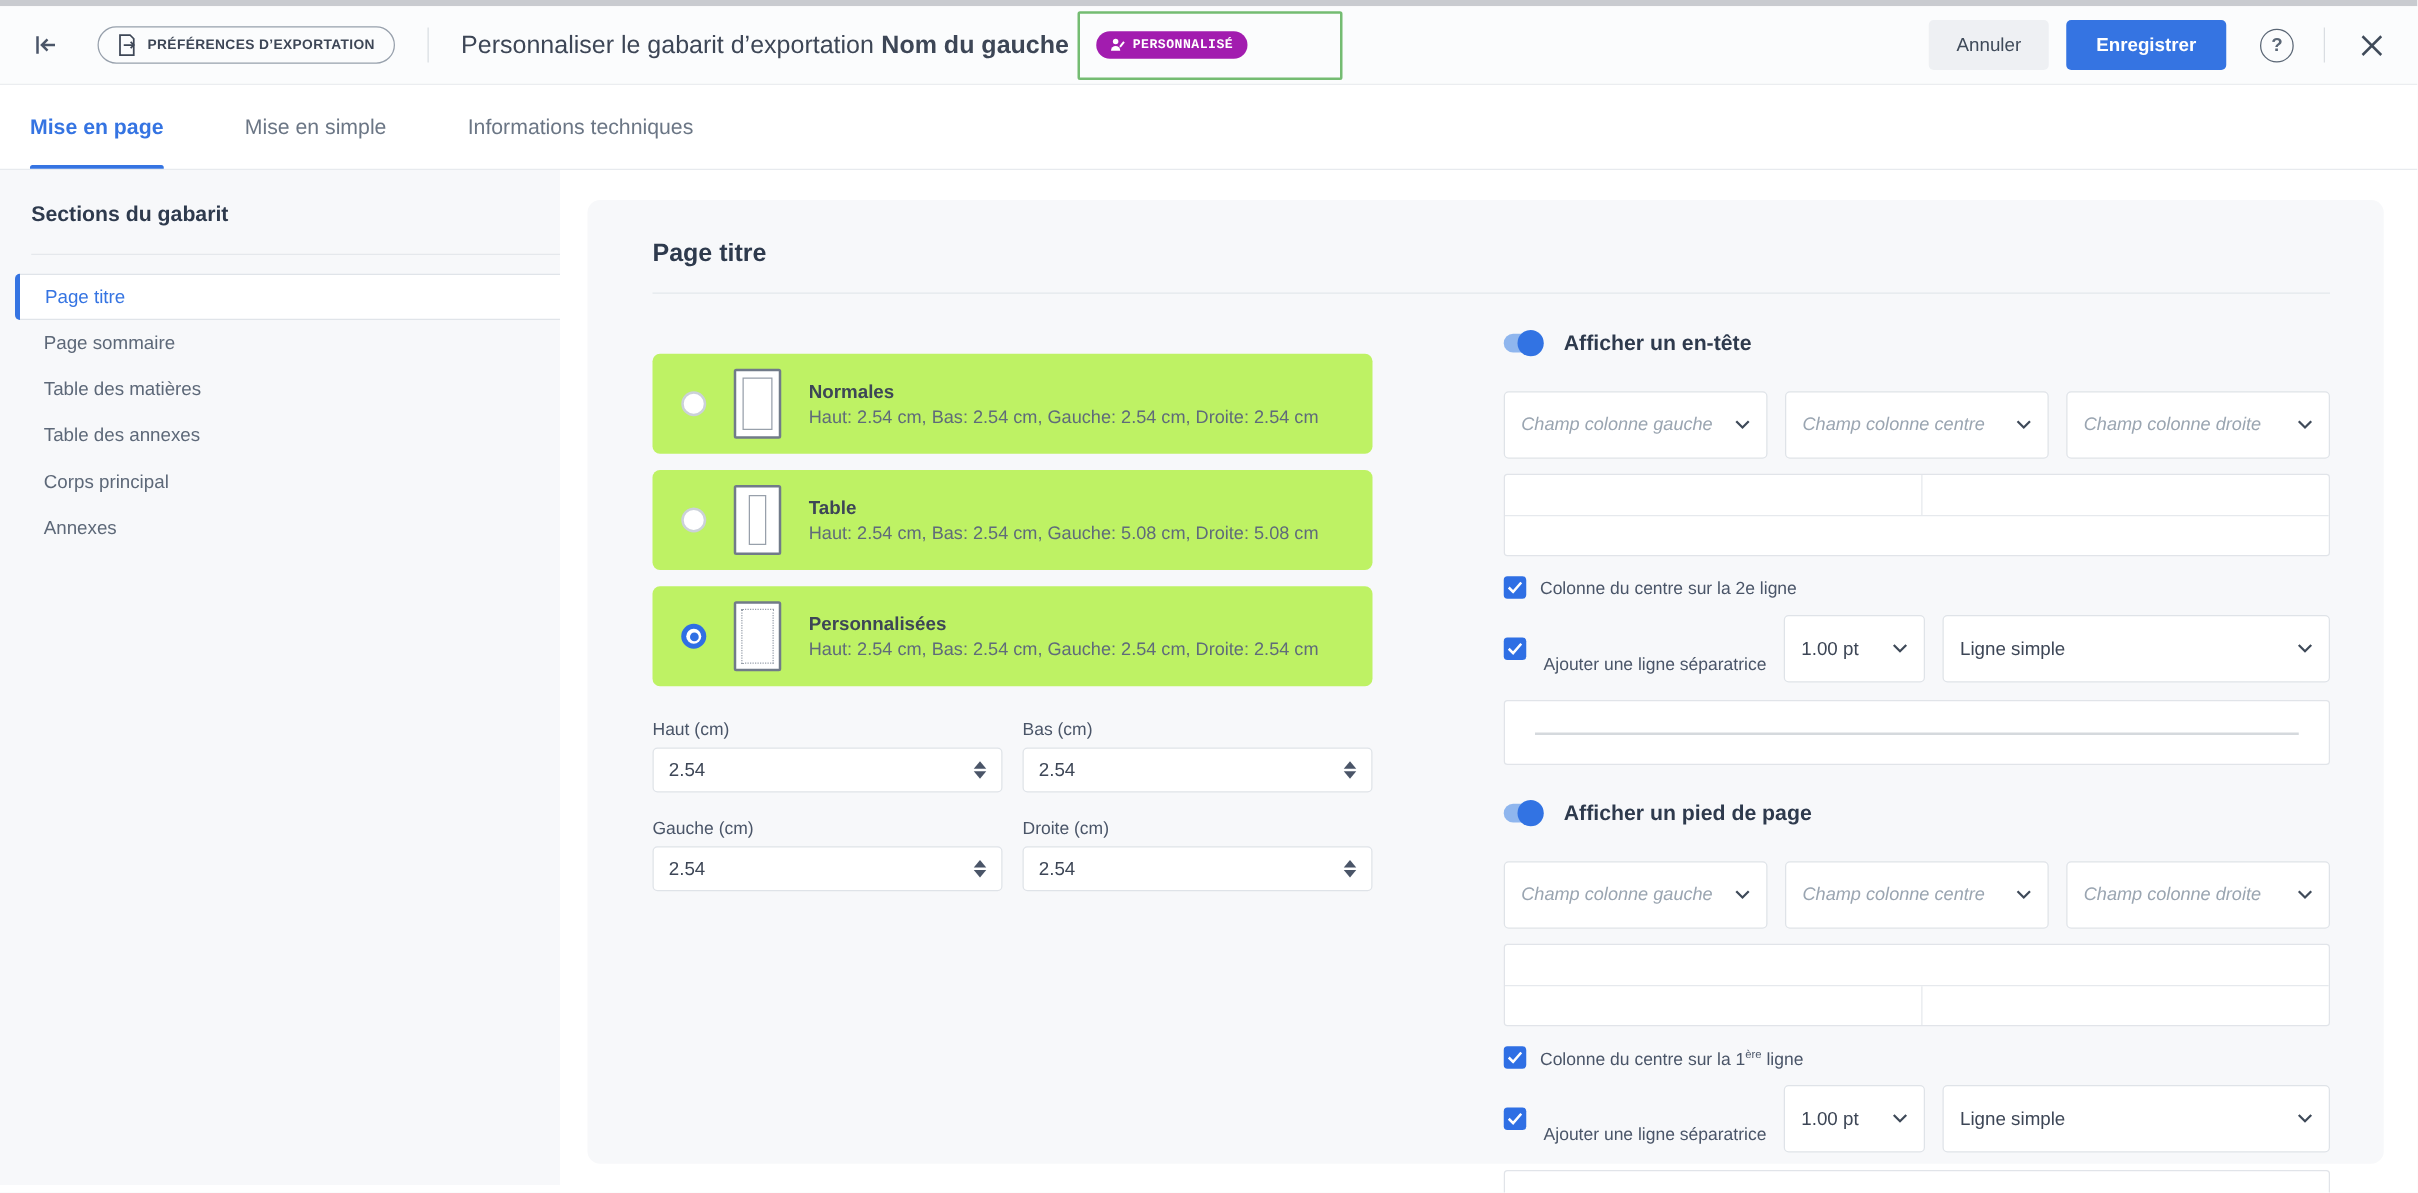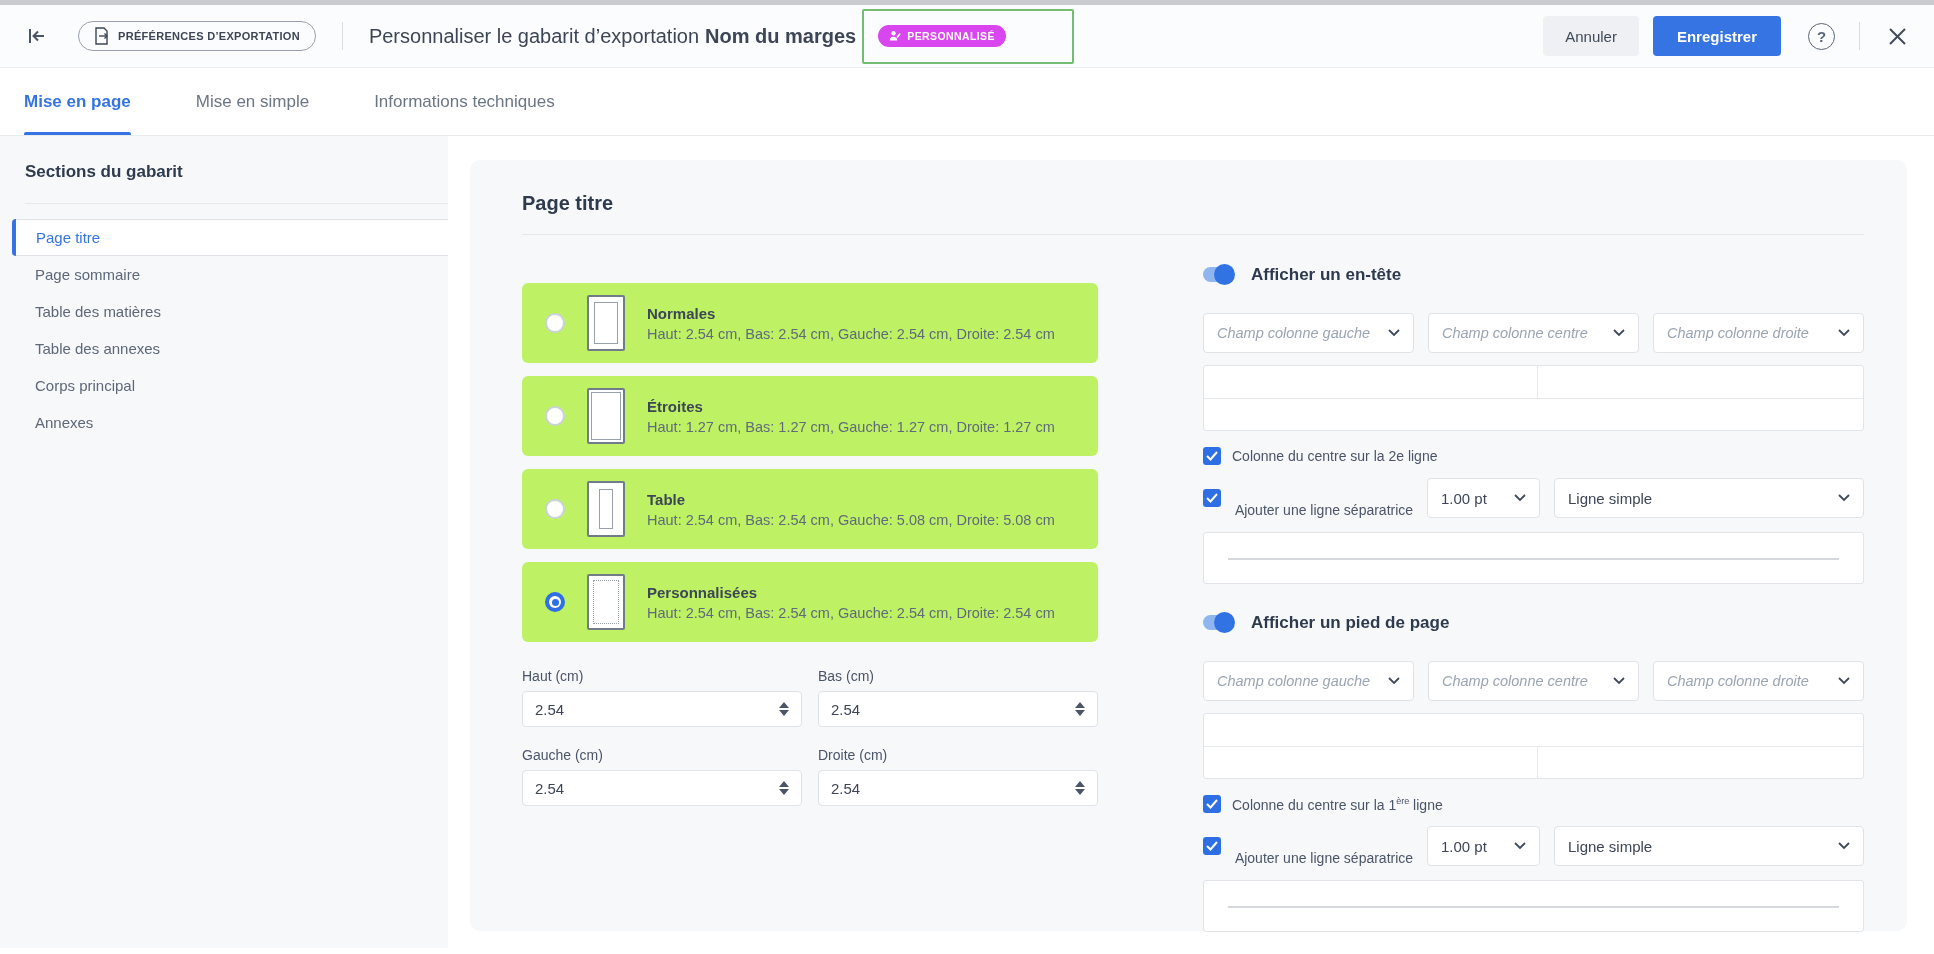--- a/index.html
+++ b/index.html
@@ -12,22 +12,22 @@
   
   #appbar { position:absolute; left:0; top:5px; width:100%; height:63px; background:#fbfcfd;
             border-bottom:1px solid #ebedf0; display:flex; align-items:center; padding:0 24px; }
   .backbtn { width:26px; height:26px; display:flex; align-items:center; justify-content:center; cursor:pointer; }
   .pill { margin-left:28px; height:30px; border:1px solid #97a0ac; border-radius:16px; background:transparent;
           display:flex; align-items:center; gap:8px; padding:0 15px; }
   .pill-label { font-size:11px; font-weight:700; letter-spacing:.3px; color:#3d4656; white-space:nowrap; }
   .vdiv { width:1px; height:28px; background:#d9dde2; margin:0 26px; }
   .apptitle { font-size:20px; color:#3d4656; white-space:nowrap; display:flex; gap:6px; align-items:baseline; }
   .apptitle .bold { font-weight:700; }
-  .badge { margin-left:22px; height:22px; background:#d946ef; border-radius:12px; color:#fff;
-           display:flex; align-items:center; gap:6px; padding:0 11px; }
+  .badge { margin-left:22px; height:22px; background:#a21caf; border-radius:12px; color:#fff;
+           display:flex; align-items:center; gap:6px; padding:0 11px;font-family:Liberation Mono, monospace; }
   .badge-label { font-size:10.5px; font-weight:700; letter-spacing:.4px; white-space:nowrap; }
   #annotbox { position:absolute; left:862px; top:9px; width:212px; height:55px;
               border:2px solid #74bc72; border-radius:2px; pointer-events:none; z-index:50; }
   .appbar-right { margin-left:auto; display:flex; align-items:center; }
   .btn { height:40px; border-radius:4px; border:none; font-family:inherit; font-size:15px;
          display:flex; align-items:center; justify-content:center; cursor:pointer; white-space:nowrap; }
   .btn-gray { background:#eef0f3; color:#3f4a59; padding:0 22px; }
   .btn-blue { background:#3574e2; color:#fff; font-weight:600; padding:0 24px; }
   #save-btn { margin-left:14px; }
   .helpbtn { margin-left:27px; width:27px; height:27px; border-radius:50%; border:1.6px solid #5a6675;
@@ -104,21 +104,21 @@
   
   .toggle-row { display:flex; align-items:center; gap:18px; height:21px; }
   .toggle-row.gap-top { margin-top:28px; }
   .toggle { width:30px; height:15px; background:#8fb6ee; border-radius:8px; position:relative;
             flex:none; cursor:pointer; }
   .toggle::after { content:''; position:absolute; right:-2px; top:-3px; width:21px; height:21px;
                    background:#3273e3; border-radius:50%; }
   .toggle-label { font-size:17px; font-weight:600; color:#2e3a4d; white-space:nowrap; }
 
   .dd-row { display:flex; gap:14px; margin-top:28px; }
-  .dd { background:#fff; border:1px solid #dfe3e8; border-radius:4px; height:40px; display:flex;
+  .dd { background:#fff; border:1px solid #dfe3e8; border-radius:4px; height:54px; display:flex;
         align-items:center; justify-content:space-between; padding:0 13px; cursor:pointer; min-width:0; }
   .dd-row .dd { flex:1; }
   .dd .ph { font-style:italic; color:#9aa5b1; font-size:14.5px; white-space:nowrap; overflow:hidden; }
   .dd .val { color:#3d4656; font-size:15px; white-space:nowrap; }
   .dd svg { flex:none; margin-left:8px; }
   .dd-small { width:113px; flex:none; }
   .dd-line { width:310px; flex:none; }
 
   .preview-table { margin-top:12px; height:66px; background:#fff; border:1px solid #e1e4e9;
                    border-radius:3px; position:relative; }
@@ -157,21 +157,21 @@
     <svg width="16" height="18" viewBox="0 0 16 18">
       <path d="M2 1 h8 l3 3 v13 h-11 z" fill="none" stroke="#3d4656" stroke-width="1.4"></path>
       <line x1="5" y1="9" x2="13" y2="9" stroke="#3d4656" stroke-width="1.4"></line>
       <polyline points="10.5,6.5 13,9 10.5,11.5" fill="none" stroke="#3d4656" stroke-width="1.4"></polyline>
     </svg>
     <span class="pill-label">PRÉFÉRENCES D’EXPORTATION</span>
   </div>
   <div class="vdiv"></div>
   <div class="apptitle">
     <span>Personnaliser le gabarit d’exportation</span>
-    <span class="bold">Nom du marges</span>
+    <span class="bold">Nom du gauche</span>
   </div>
   <div class="badge">
     <svg width="12" height="12" viewBox="0 0 12 12">
       <circle cx="4.5" cy="3.2" r="2.2" fill="#fff"></circle>
       <path d="M0.8 10.5 a3.7 3.7 0 0 1 7.4 0 z" fill="#fff"></path>
       <line x1="8" y1="7.5" x2="11.2" y2="3.5" stroke="#fff" stroke-width="1.6"></line>
     </svg>
     <span class="badge-label">PERSONNALISÉ</span>
   </div>
   <div class="appbar-right">
@@ -221,28 +221,20 @@
           <div class="option">
             <span class="radio"></span>
             <span class="picon normal"></span>
             <span class="opt-texts">
               <div class="opt-name">Normales</div>
               <div class="opt-desc">Haut: 2.54 cm, Bas: 2.54 cm, Gauche: 2.54 cm, Droite: 2.54 cm</div>
             </span>
           </div>
           <div class="option">
             <span class="radio"></span>
-            <span class="picon narrow"></span>
-            <span class="opt-texts">
-              <div class="opt-name">Étroites</div>
-              <div class="opt-desc">Haut: 1.27 cm, Bas: 1.27 cm, Gauche: 1.27 cm, Droite: 1.27 cm</div>
-            </span>
-          </div>
-          <div class="option">
-            <span class="radio"></span>
             <span class="picon wide"></span>
             <span class="opt-texts">
               <div class="opt-name">Table</div>
               <div class="opt-desc">Haut: 2.54 cm, Bas: 2.54 cm, Gauche: 5.08 cm, Droite: 5.08 cm</div>
             </span>
           </div>
           <div class="option">
             <span class="radio checked"></span>
             <span class="picon custom"></span>
             <span class="opt-texts">

